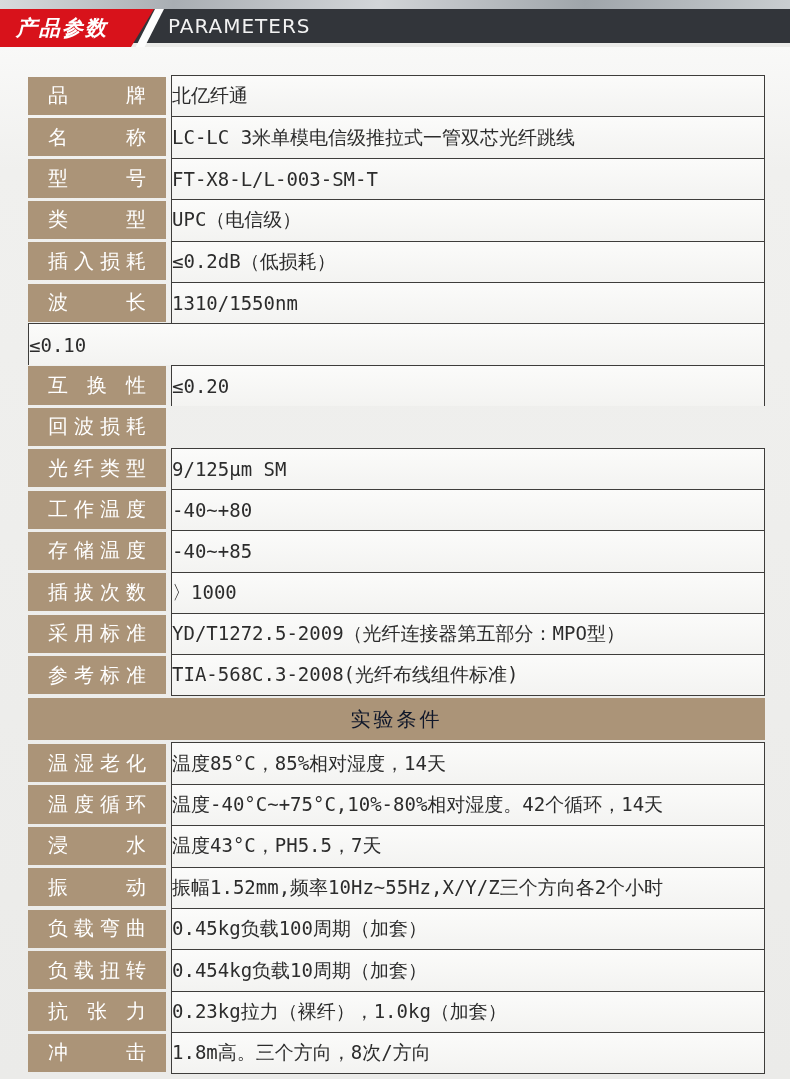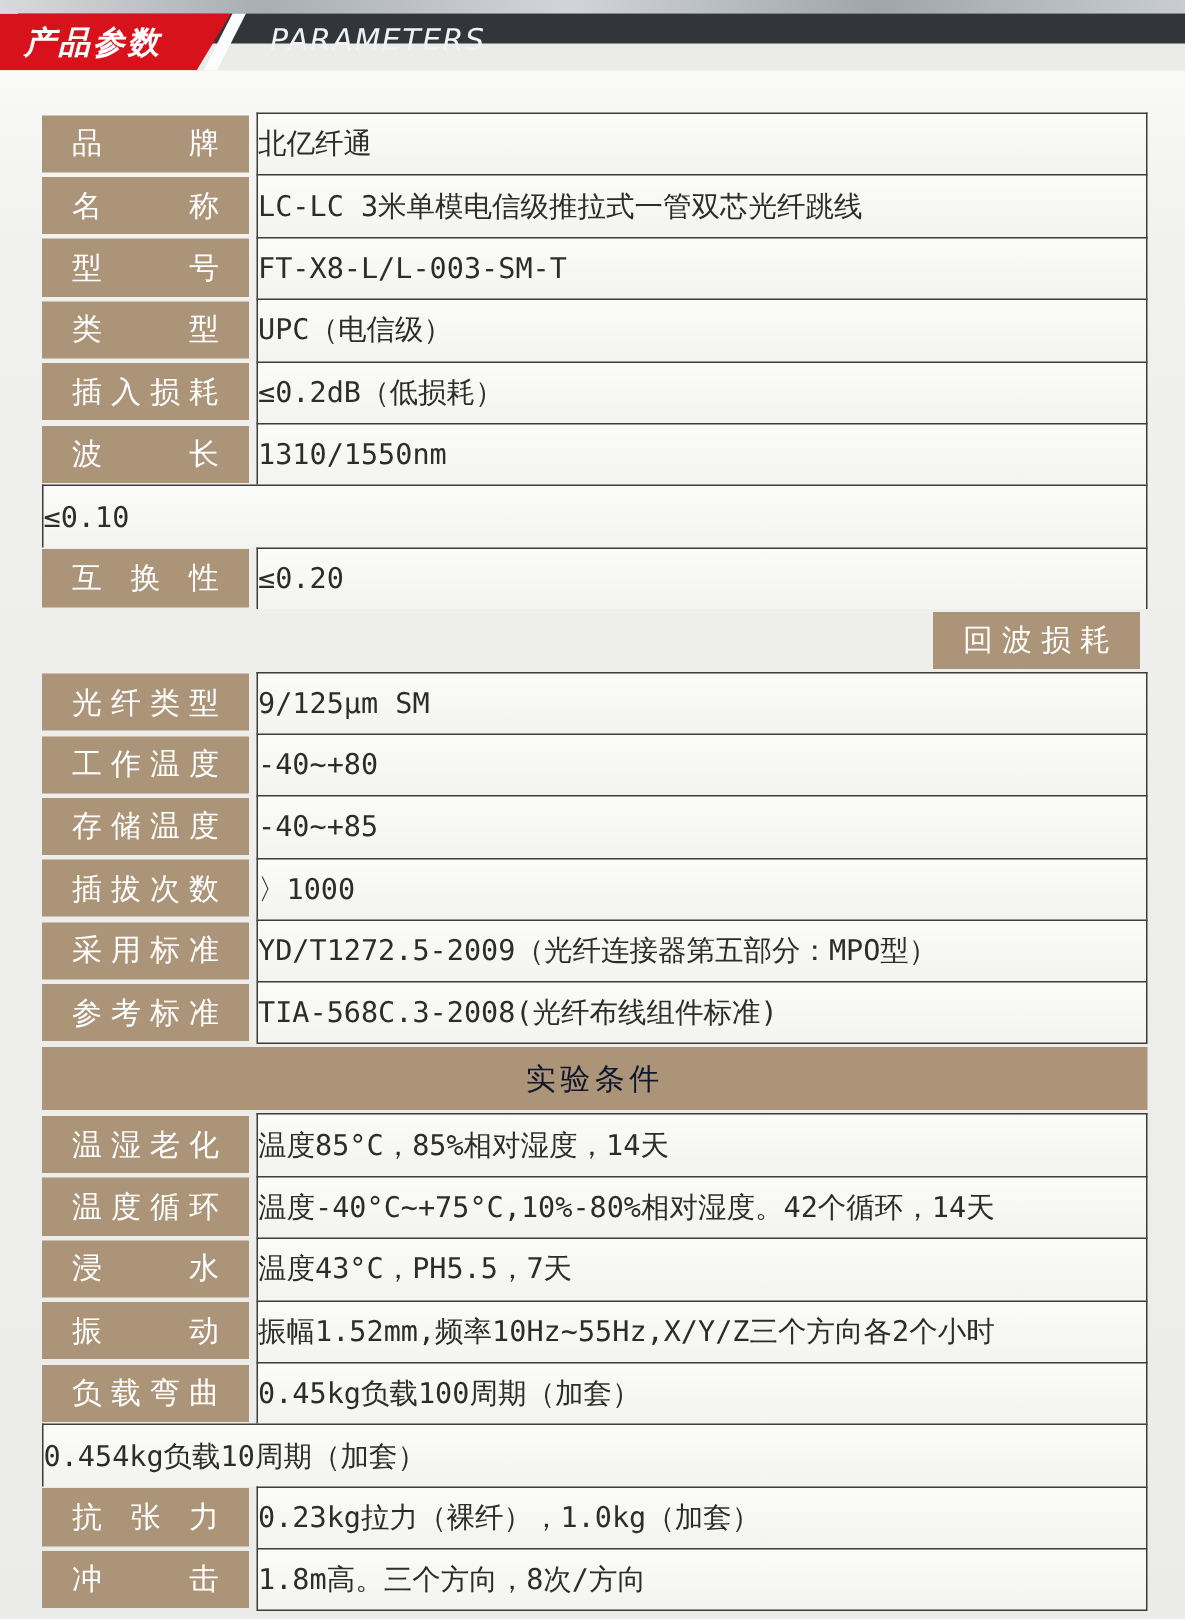--- a/index.html
+++ b/index.html
@@ -7,23 +7,22 @@
     width:790px;height:1079px;position:relative;overflow:hidden;
     font-family:"DejaVu Sans","Liberation Sans",sans-serif;
     background:#ebebe9;
   }
   
   .topstrip{
     position:absolute;top:0;left:0;right:0;height:9px;
     background:linear-gradient(95deg,#d8dbdd 0%,#a9aeb3 22%,#d2d5d8 48%,#9fa5aa 74%,#c9cdd0 100%);
   }
   .headerbar{
-    position:absolute;top:9px;left:12px;right:0;height:20px;
+    position:absolute;top:9px;left:0;right:0;height:34px;
     background:var(--header-dark,#32353a);
-    font-style:italic;
   }
   .en-title{
     position:absolute;left:168px;top:0;height:34px;display:flex;align-items:center;
     color:#f2f2f2;font-size:20px;letter-spacing:1px;font-weight:500;
   }
   .ribbon{
     position:absolute;top:9px;left:0;width:154px;height:38px;
     background:var(--accent-red,#d8121b);
     clip-path:polygon(0 0,100% 0,calc(100% - 23px) 100%,0 100%);
     display:flex;align-items:center;font-style:italic;
@@ -35,21 +34,21 @@
     position:absolute;top:9px;left:155px;width:9px;height:38px;background:#fdfdfd;
     transform:skewX(-27deg);transform-origin:top left;
   }
   .content{
     position:absolute;top:47px;left:0;right:0;bottom:0;
     background:linear-gradient(180deg,#f9f9f8 0%,#f0f0ee 12%,#ebebe9 100%);
   }
   .spec-table{
     position:absolute;left:28px;top:28px;width:737px;
   }
-  .row{display:flex;height:41.4px;box-sizing:border-box;justify-content:flex-end;}
+  .row{display:flex;height:41.4px;box-sizing:border-box;}
   .label{
     flex:0 0 138px;box-sizing:border-box;
     margin:1.6px 5px 1.6px 0;
     background:var(--label-tan,#ab9478);
     color:#ffffff;font-size:20px;font-weight:500;
     display:flex;align-items:center;padding:0 20px;
   }
   .label-text{width:100%;text-align:justify;text-align-last:justify;}
   .value{
     flex:1;box-sizing:border-box;
@@ -197,20 +196,23 @@
           </div>
           <div class="value">振幅1.52mm,频率10Hz~55Hz,X/Y/Z三个方向各2个小时</div>
         </div>
         <div class="row">
           <div class="label">
             <span class="label-text">负载弯曲</span>
           </div>
           <div class="value">0.45kg负载100周期（加套）</div>
         </div>
         <div class="row">
+          <div class="label">
+            <span class="label-text">负载扭转</span>
+          </div>
           <div class="value">0.454kg负载10周期（加套）</div>
         </div>
         <div class="row">
           <div class="label">
             <span class="label-text">抗张力</span>
           </div>
           <div class="value">0.23kg拉力（裸纤），1.0kg（加套）</div>
         </div>
         <div class="row">
           <div class="label">

